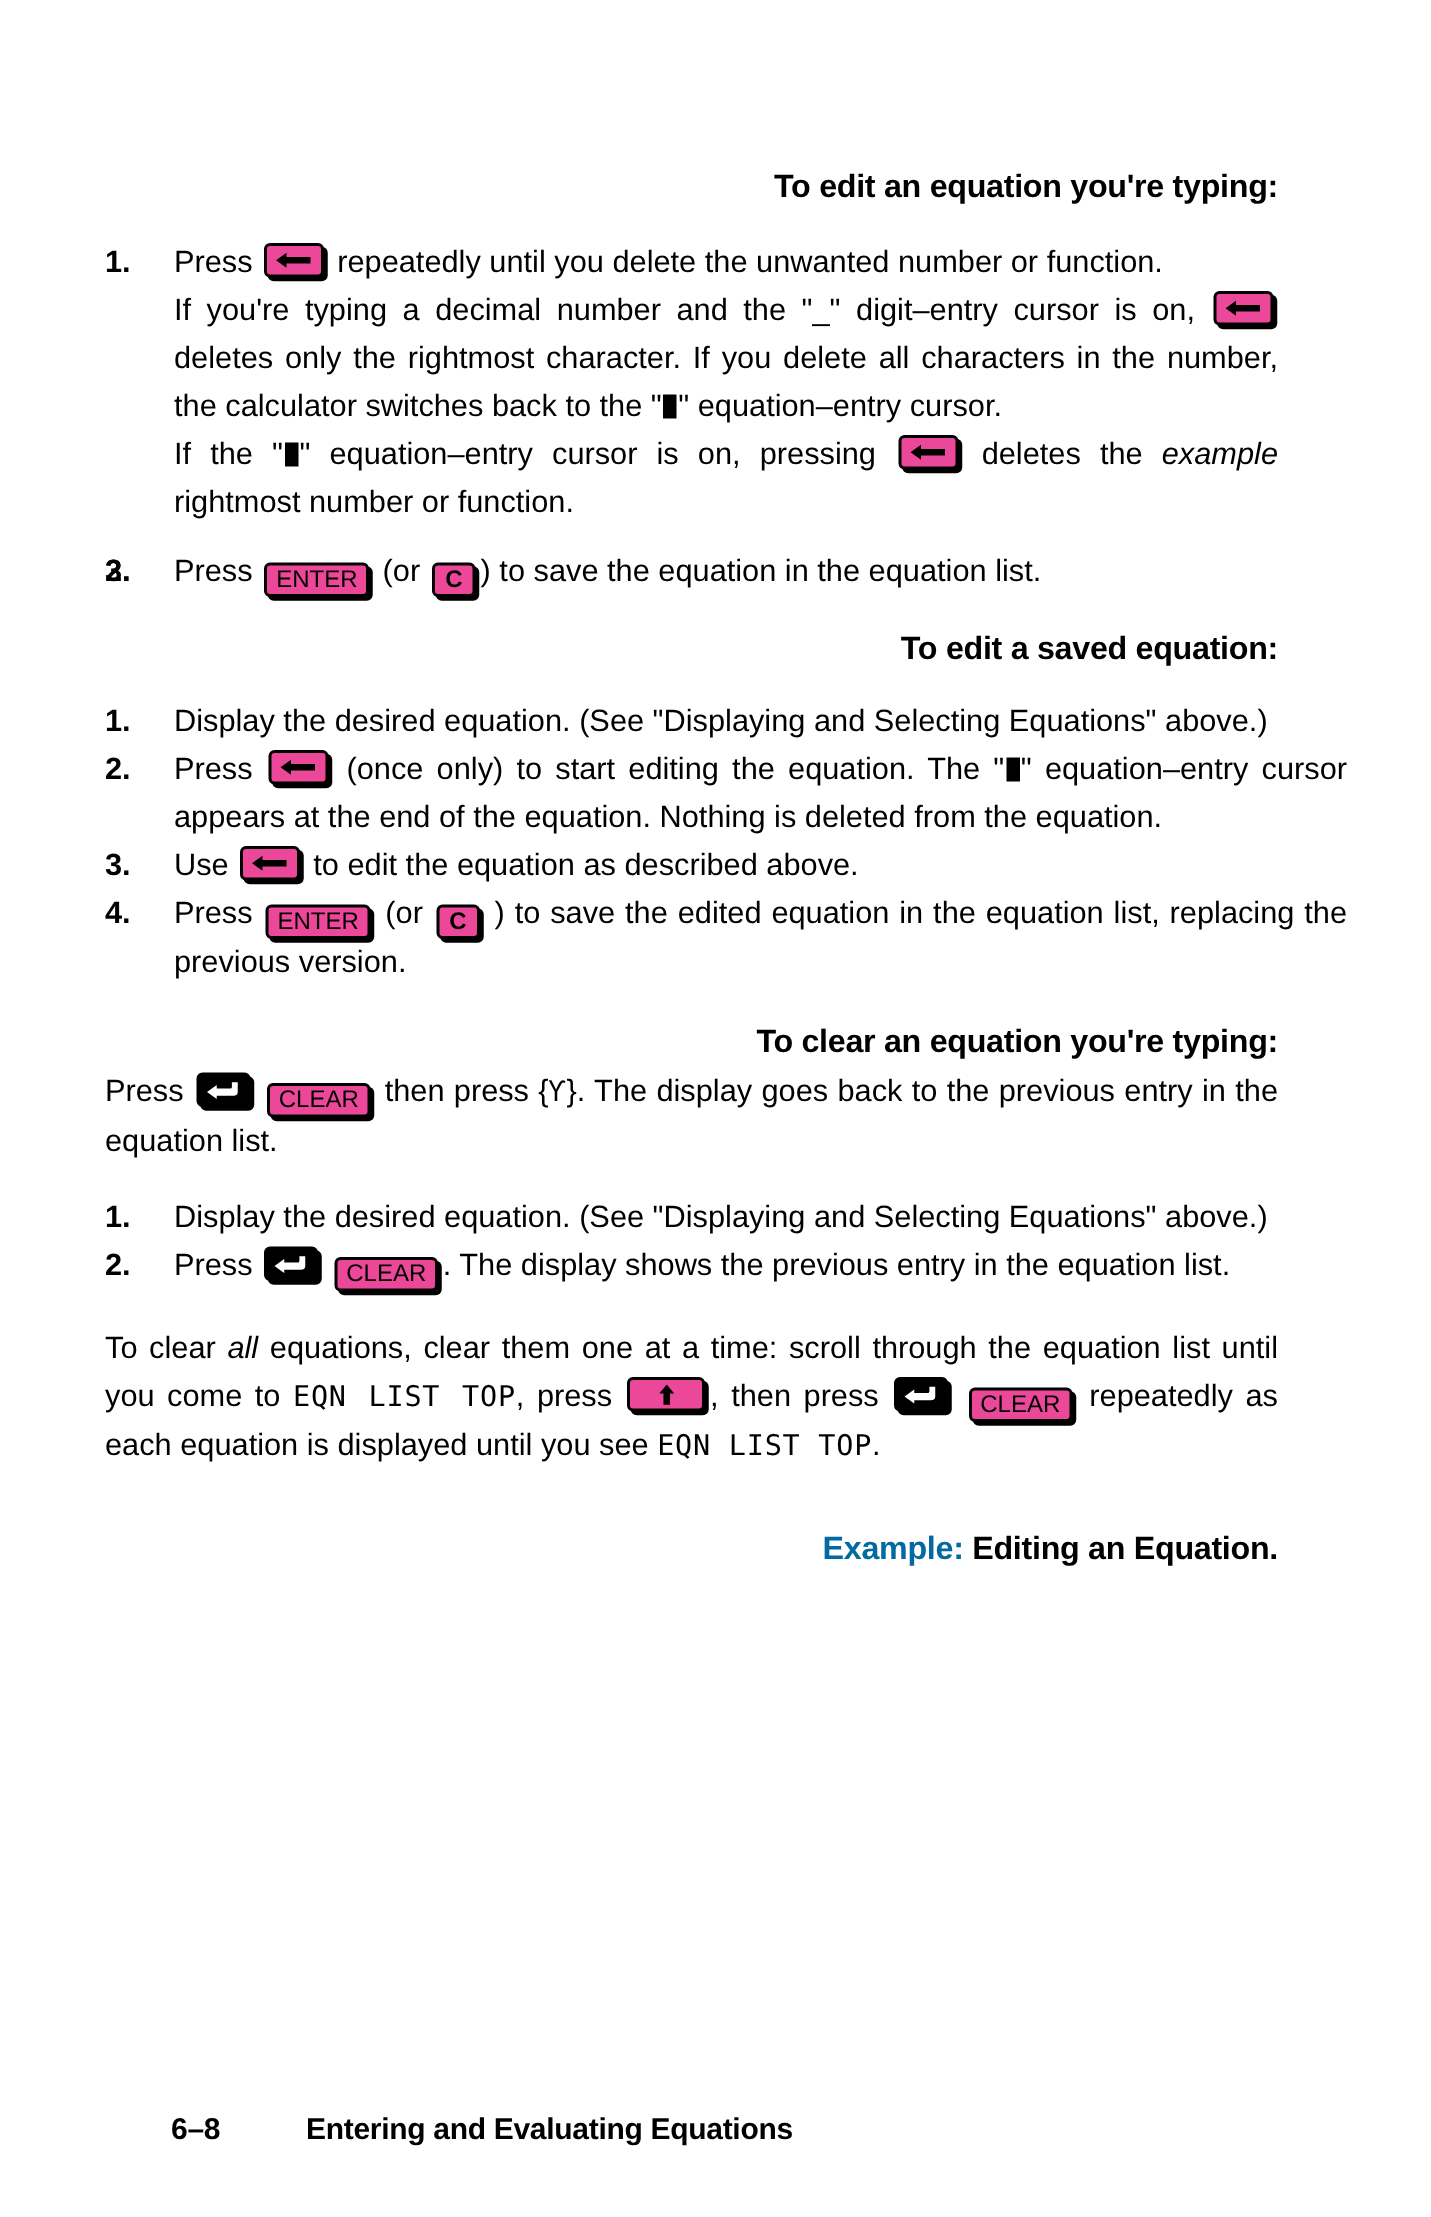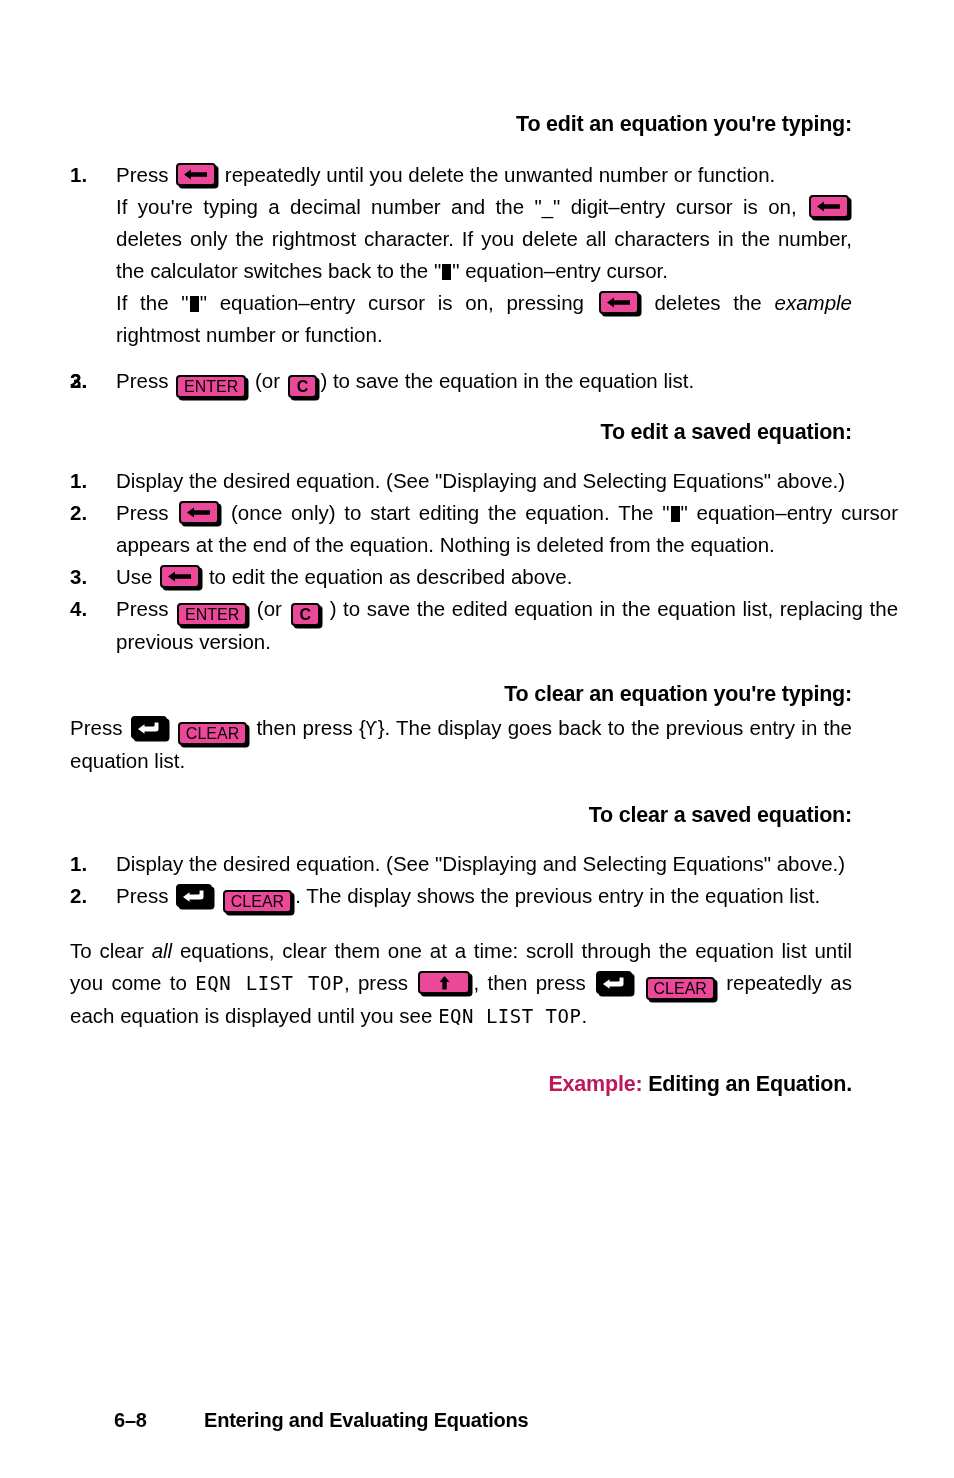--- a/index.html
+++ b/index.html
@@ -120,21 +120,21 @@
   .cursor-box {
     display: inline-block;
     width: 9px;
     height: 16px;
     background: #000;
     vertical-align: -2px;
     margin: 0 1px;
   }
 
   
-  .example-label { color: #be185d; }
+  .example-label { color: #0369a1; }
 
   
   .footer {
     position: absolute;
     left: 70px;
     bottom: 46px;
     font-size: 20px;
     font-weight: bold;
     letter-spacing: -0.2px;
     white-space: nowrap;
@@ -226,21 +226,20 @@
 
   <p class="body just" style="margin-top:5px; width:782px">
     <span>Press</span>
     <span class="key shift"><svg width="24" height="13" viewBox="0 0 24 13">
           <path d="M21.5 1.5 L21.5 8.0 Q21.5 10.5 18.5 10.5 L7.5 10.5 L7.5 12.7 L1.0 8.0 L7.5 3.3 L7.5 5.6 L16.5 5.6 Q17.6 5.6 17.6 4.6 L17.6 1.5 Z" fill="#fff"></path>
         </svg></span>
     <span class="key wide">CLEAR</span>
     <span>then press {</span><span class="calcfont">Ƴ</span><span>}. The display goes back to the previous entry in the equation list.</span>
   </p>
 
-  <h2 class="heading" style="margin-top:26px">To clear a saved equation:</h2>
 
   <ol class="steps" style="margin-top:19px">
     <li class="body just" style="width:782px">
       <span class="num">1.</span>
       <span>Display the desired equation. (See "Displaying and Selecting Equations" above.)</span>
     </li>
     <li class="body">
       <span class="num">2.</span>
       <span>Press</span>
       <span class="key shift"><svg width="24" height="13" viewBox="0 0 24 13">

